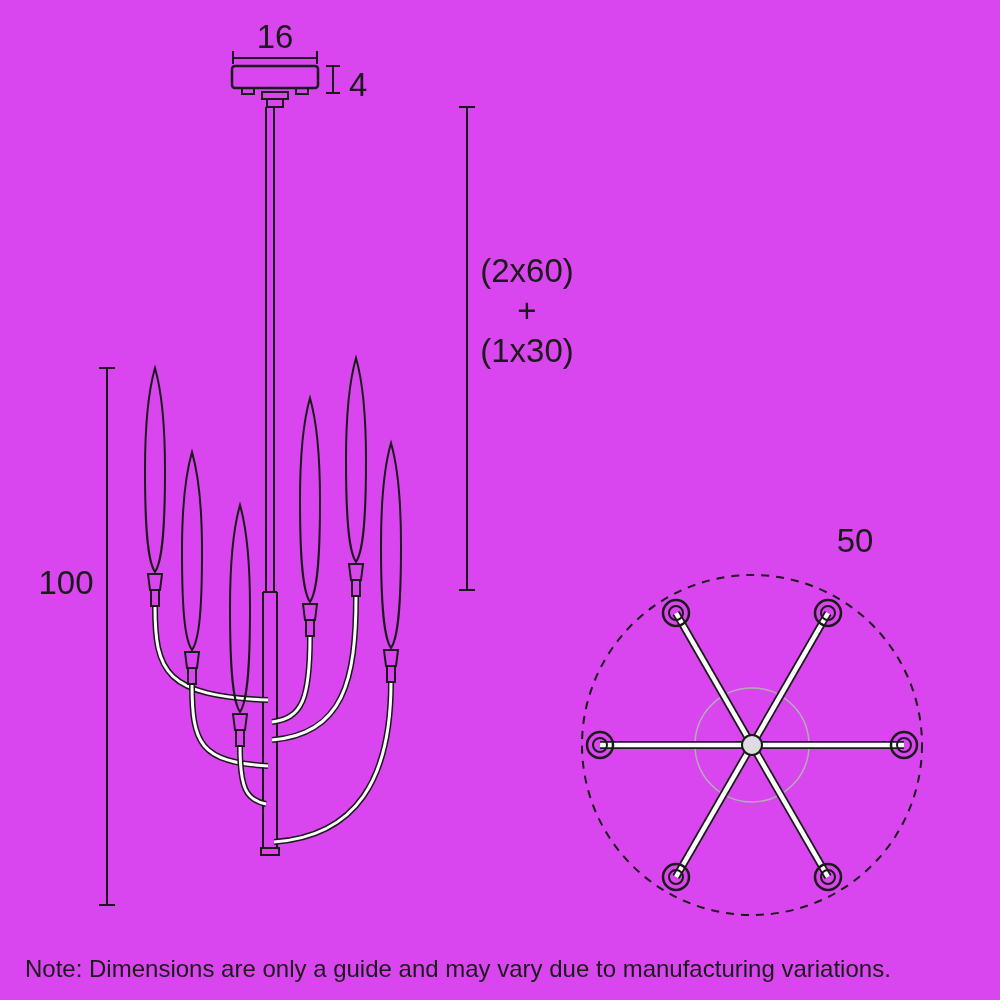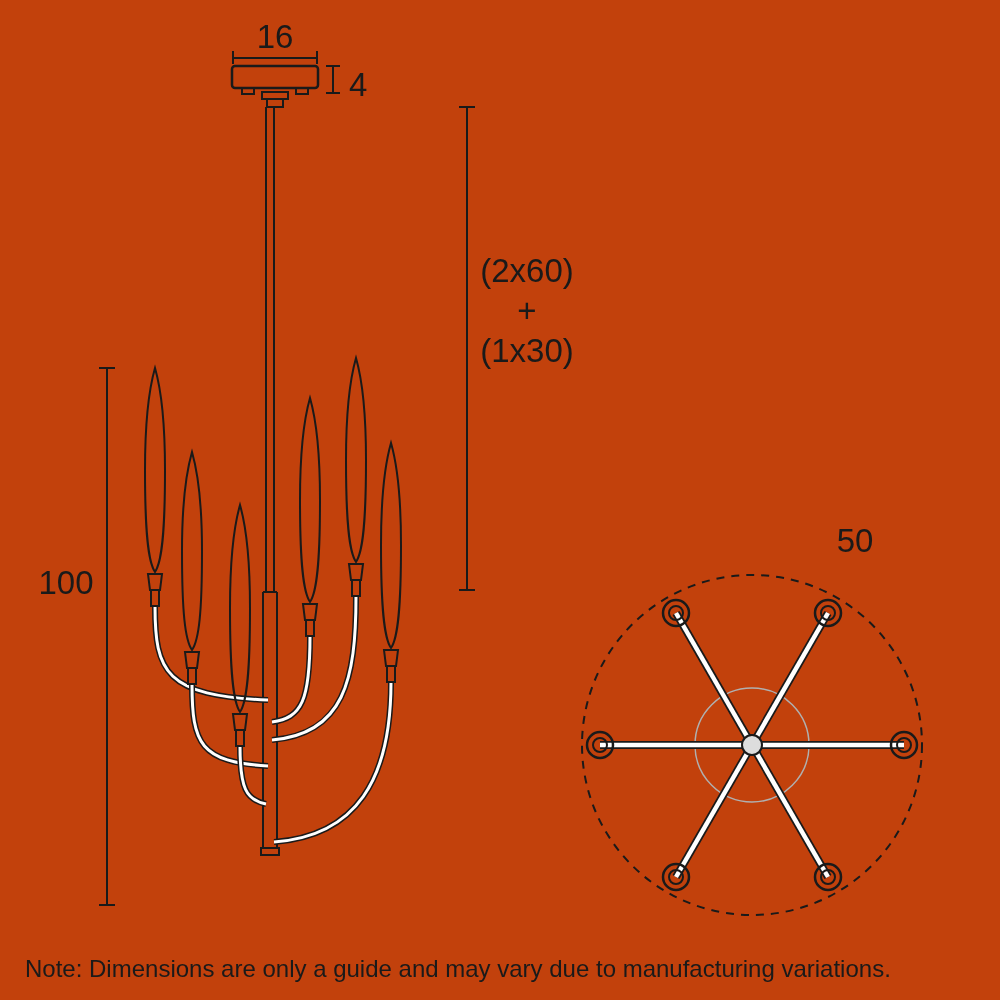--- a/index.html
+++ b/index.html
@@ -1,17 +1,17 @@
 <!DOCTYPE html>
 <html><head>
 <meta charset="utf-8">
 <style>
   html,body{margin:0;padding:0;background:#fff;}
   .page{
-    width:1000px;height:1000px;position:relative;background:#c2410c;
+    width:1000px;height:1000px;position:relative;background:#d946ef;
     font-family:"Liberation Sans", sans-serif;overflow:hidden;
   }
   svg{display:block;}
   svg text{font-family:"Liberation Sans", sans-serif;fill:#1a1a1a;}
   .dim-text{font-size:33px;}
   .note-text{font-size:24px;}
   .ink{stroke:#1a1a1a;fill:none;}
 </style>
 </head>
 <body>

